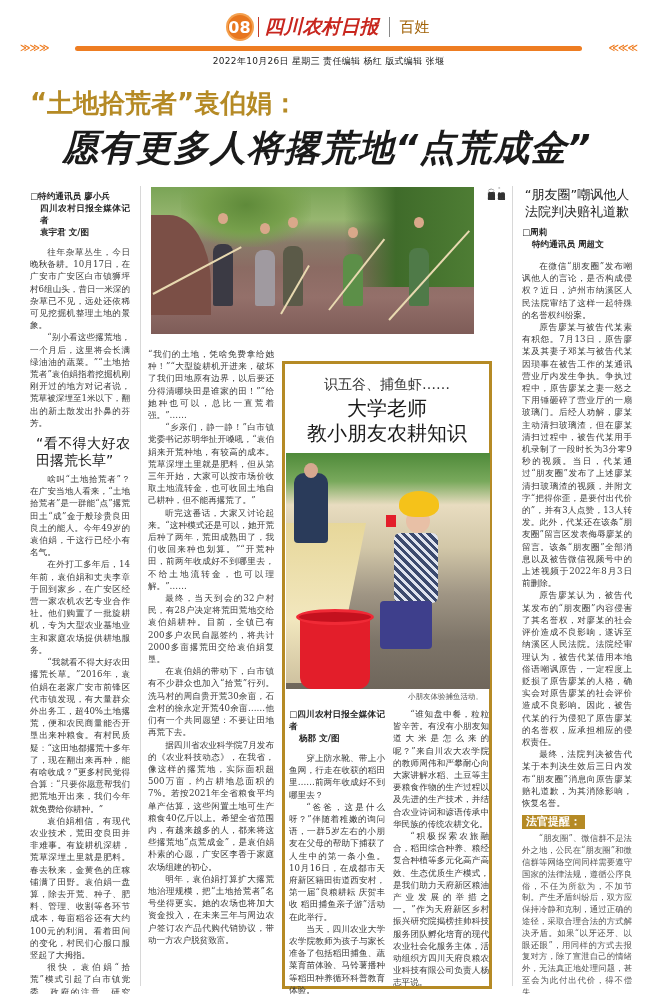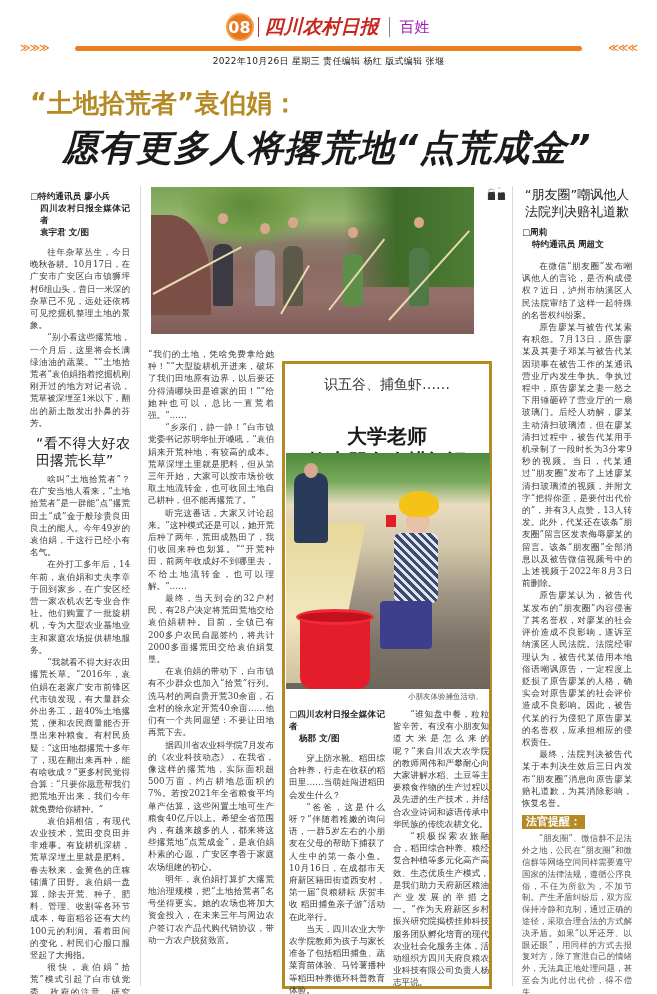--- a/index.html
+++ b/index.html
@@ -6,21 +6,21 @@
   html, body { width: 657px; height: 994px; background: #ffffff; overflow: hidden; }
   body { font-family: "DejaVu Sans", "Liberation Sans", sans-serif; color: #2a2a2a; position: relative; }
 
   
   .masthead { position: absolute; left: 0; top: 0; width: 657px; height: 80px; }
   .mast-row { position: absolute; left: 0; right: 0; top: 14px; display: flex; justify-content: center; align-items: center; gap: 4px; }
   .page-num { width: 24px; height: 24px; border-radius: 50%; background: #e8771e; color: #fff; font-size: 16px; font-weight: bold; display: flex; align-items: center; justify-content: center; box-shadow: 0 0 0 2px #f4a04e; }
   .sep-bar { width: 1px; height: 20px; background: #c43a2a; margin: 0 2px; }
   .paper-name { color: #c8261e; font-family: "DejaVu Serif", serif; font-weight: bold; font-style: italic; font-size: 19px; letter-spacing: 0px; }
   .sep-bar2 { width: 1px; height: 20px; background: #888; margin: 0 6px; }
-  .section-name { font-size: 15px; color: #a21caf; }
+  .section-name { font-size: 15px; color: #a16207; }
   .orange-band { position: absolute; left: 20px; right: 20px; top: 43px; height: 10px; }
   .orange-band .band { position: absolute; left: 55px; right: 55px; top: 3px; height: 5px; background: #ee7d22; border-radius: 3px; }
   .orange-band .wheat { position: absolute; top: 0; width: 60px; height: 10px; color: #ee7d22; font-size: 10px; line-height: 10px; letter-spacing: -1px; font-weight: bold; }
   .orange-band .wheat.l { left: 0; }
   .orange-band .wheat.r { right: 0; text-align: right; }
   .dateline { position: absolute; top: 55px; left: 0; right: 0; text-align: center; font-size: 9px; color: #222; letter-spacing: 0.3px; }
 
   
   .kicker { position: absolute; left: 30px; top: 86px; font-size: 26px; font-weight: bold; color: #b58a25; letter-spacing: 0px; font-family: "DejaVu Sans", sans-serif; }
   .headline { position: absolute; left: 62px; top: 124px; font-size: 36px; font-weight: bold; color: #1a1a1a; letter-spacing: 1px; font-style: italic; }
@@ -45,21 +45,21 @@
   .photo1 .person { position: absolute; bottom: 28px; width: 20px; border-radius: 8px 8px 2px 2px; }
   .photo1 .head { position: absolute; width: 10px; height: 11px; border-radius: 50%; background: #d9a88a; }
   .photo1 .pole { position: absolute; height: 2px; background: #e8d9b0; transform-origin: left center; }
 
   .caption1 { position: absolute; left: 482px; top: 186px; width: 14px; font-size: 7.5px; line-height: 9px; color: #333; writing-mode: vertical-rl; height: 150px; }
   .caption1b { position: absolute; left: 494px; top: 186px; width: 12px; font-size: 7.5px; line-height: 9px; color: #333; writing-mode: vertical-rl; height: 150px; }
 
   
   .box { position: absolute; left: 282px; top: 361px; width: 210px; height: 628px; border: 3px solid #b58a25; border-bottom-width: 3px; }
   .box-kicker { position: absolute; left: 0; right: 0; top: 12px; text-align: center; font-size: 14px; color: #333; }
-  .box-title { position: absolute; left: 0; right: 0; top: 32px; text-align: center; font-size: 20px; line-height: 25px; font-weight: bold; color: #1a1a1a; margin-top: 28px; }
+  .box-title { position: absolute; left: 0; right: 0; top: 32px; text-align: center; font-size: 20px; line-height: 25px; font-weight: normal; color: #1a1a1a; }
   .photo2 { position: absolute; left: 1px; top: 89px; width: 204px; height: 236px; overflow: hidden;
     background: linear-gradient(180deg, #4f8a3a 0%, #79a95c 12%, #e8dcc0 22%, #d2c7a8 40%, #9f9584 60%, #7d7468 80%, #6f665b 100%); }
   .photo2 .water { position: absolute; left: 0; top: 70px; width: 80px; height: 160px; background: linear-gradient(180deg, #e7d79a, #f2e7be 60%, #cfc2a0); clip-path: polygon(0 0, 100% 0, 60% 100%, 0 100%); }
   .photo2 .adult { position: absolute; left: 8px; top: 20px; width: 34px; height: 70px; background: #2a3b5a; border-radius: 10px 10px 4px 4px; }
   .photo2 .adult-head { position: absolute; left: 18px; top: 10px; width: 14px; height: 15px; border-radius: 50%; background: #d6a890; }
   .photo2 .kid-hat { position: absolute; left: 113px; top: 38px; width: 40px; height: 26px; border-radius: 50% 50% 40% 40%; background: #f5c21a; }
   .photo2 .kid-face { position: absolute; left: 120px; top: 56px; width: 24px; height: 24px; border-radius: 50%; background: #e8c0a6; }
   .photo2 .kid-shirt { position: absolute; left: 108px; top: 80px; width: 44px; height: 70px; background: repeating-linear-gradient(45deg, #3c4a6e 0 3px, #dfe3ee 3px 6px); border-radius: 6px; }
   .photo2 .kid-pants { position: absolute; left: 94px; top: 148px; width: 52px; height: 48px; background: #3e3f8c; border-radius: 4px; transform: skewX(-12px); }
   .photo2 .bucket { position: absolute; left: 14px; top: 160px; width: 70px; height: 76px; background: #e31e2a; border-radius: 4px 4px 12px 12px; }
@@ -171,21 +171,21 @@
     <div class="bucket-rim"></div>
   </div>
   <div class="caption2">小朋友体验捕鱼活动。</div>
 
   <div class="bcol bcol-l">
     <div class="byline">
       <span>□四川农村日报全媒体记者</span>
       <span class="indent">杨郡 文/图</span>
     </div>
     <div style="height:8px"></div>
-    <p>穿上防水靴、稻田综合种养，行走在收获的稻田里……当萌娃闯进稻田会发生什么？</p>
+    <p>穿上防水靴、带上小鱼网，行走在收获的稻田里……前两年收成好不到哪里去？</p>
     <p>“爸爸，这是什么呀？”伴随着稚嫩的询问语，一群5岁左右的小朋友在父母的帮助下捕获了人生中的第一条小鱼。10月16日，在成都市天府新区籍田街道西安村，第一届“良粮耕耘 庆贺丰收 稻田捕鱼亲子游”活动在此举行。</p>
     <p>当天，四川农业大学农学院教师为孩子与家长准备了包括稻田捕鱼、蔬菜育苗体验、马铃薯播种等稻田种养循环科普教育体验。</p>
   </div>
   <div class="bcol bcol-r">
     <p>“谁知盘中餐，粒粒皆辛苦。有没有小朋友知道大米是怎么来的呢？”来自川农大农学院的教师周伟和严攀耐心向大家讲解水稻、土豆等主要粮食作物的生产过程以及先进的生产技术，并结合农业诗词和谚语传承中华民族的传统农耕文化。</p>
     <p>“积极探索农旅融合，稻田综合种养、粮经复合种植等多元化高产高效、生态优质生产模式，是我们助力天府新区粮油产业发展的举措之一。”作为天府新区乡村振兴研究院揭榜挂帅科技服务团队孵化培育的现代农业社会化服务主体，活动组织方四川天府良粮农业科技有限公司负责人杨志平说。</p>
   </div>
 </div>
 
 <div class="divider-v" style="left:512px; top:186px; height:800px;"></div>

